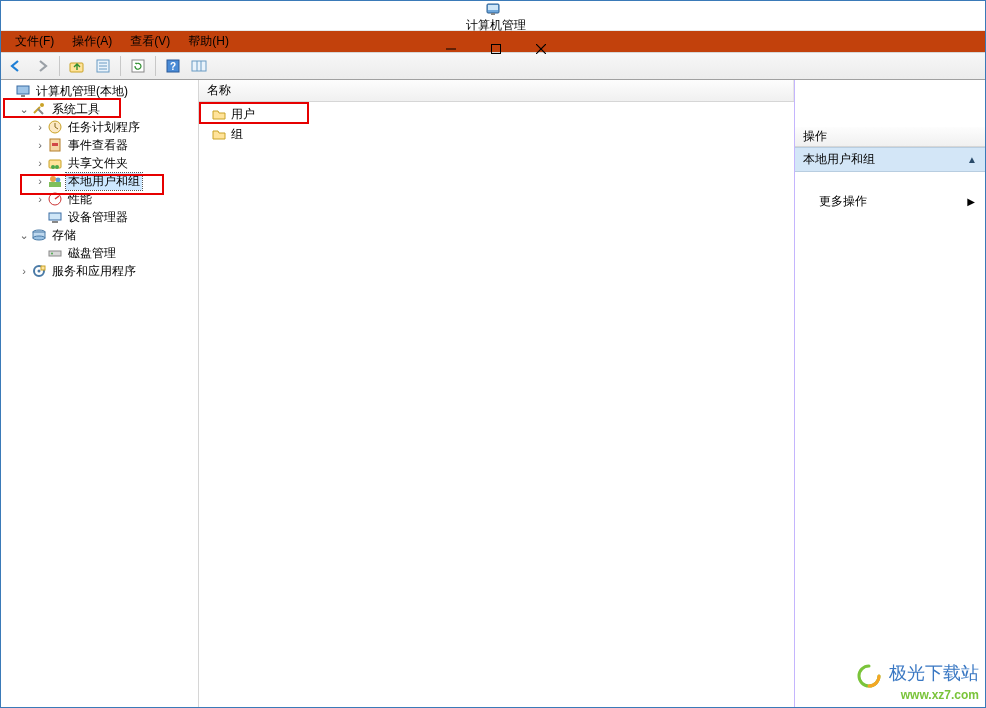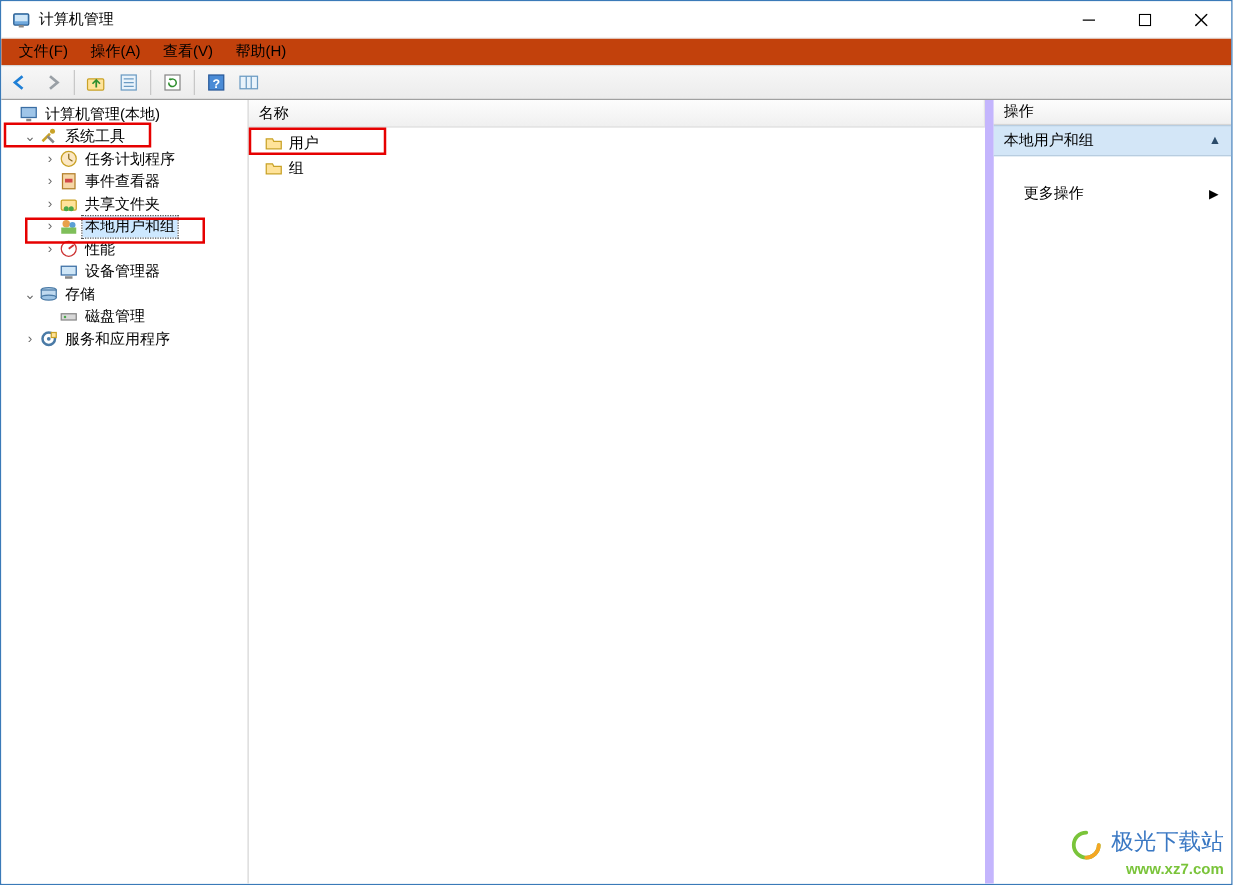--- a/index.html
+++ b/index.html
@@ -14,20 +14,21 @@
     border: 1px solid #3a7ab8;
   }
   
   .titlebar {
     height: 30px;
     display: flex;
     align-items: center;
     padding: 0 2px 0 8px;
     background: #ffffff;
     border-bottom: 1px solid #e8e8e8;
+    flex-direction: column;
   }
   .titlebar .app-icon {
     width: 16px; height: 16px; margin-right: 6px;
   }
   .titlebar .title {
     flex: 1;
     color: #000;
     font-size: 12px;
   }
   .win-controls { display: flex; }
@@ -79,21 +80,21 @@
   }
   .tree-pane {
     width: 198px;
     border-right: 1px solid #d6d6d6;
     overflow: auto;
     padding-top: 2px;
     position: relative;
   }
   .list-pane {
     flex: 1;
-    border-right: 7px solid #c4b5fd;
+    border-right: 1px solid #c4b5fd;
     display:flex;
     flex-direction:column;
     font-family:Liberation Mono, monospace;
   }
   .action-pane {
     width: 190px;
     display:flex;
     flex-direction:column;
   }
 
@@ -153,20 +154,21 @@
   .list-row .flabel { }
 
   
   .action-header {
     height:20px;
     background:linear-gradient(#fdfdfd,#f0f0f0);
     border-bottom:1px solid #d6d6d6;
     display:flex; align-items:center;
     padding:0 8px;
     font-size:12px;
+    margin-top:47px;
   }
   .action-group-title {
     background:#d3e6f7;
     border-top:1px solid #b8cde0;
     border-bottom:1px solid #b8cde0;
     padding:3px 8px;
     font-size:12px;
     display:flex; align-items:center; justify-content:space-between;
   }
   .action-group-title .caret { font-size:10px; color:#2a4b6a;}

